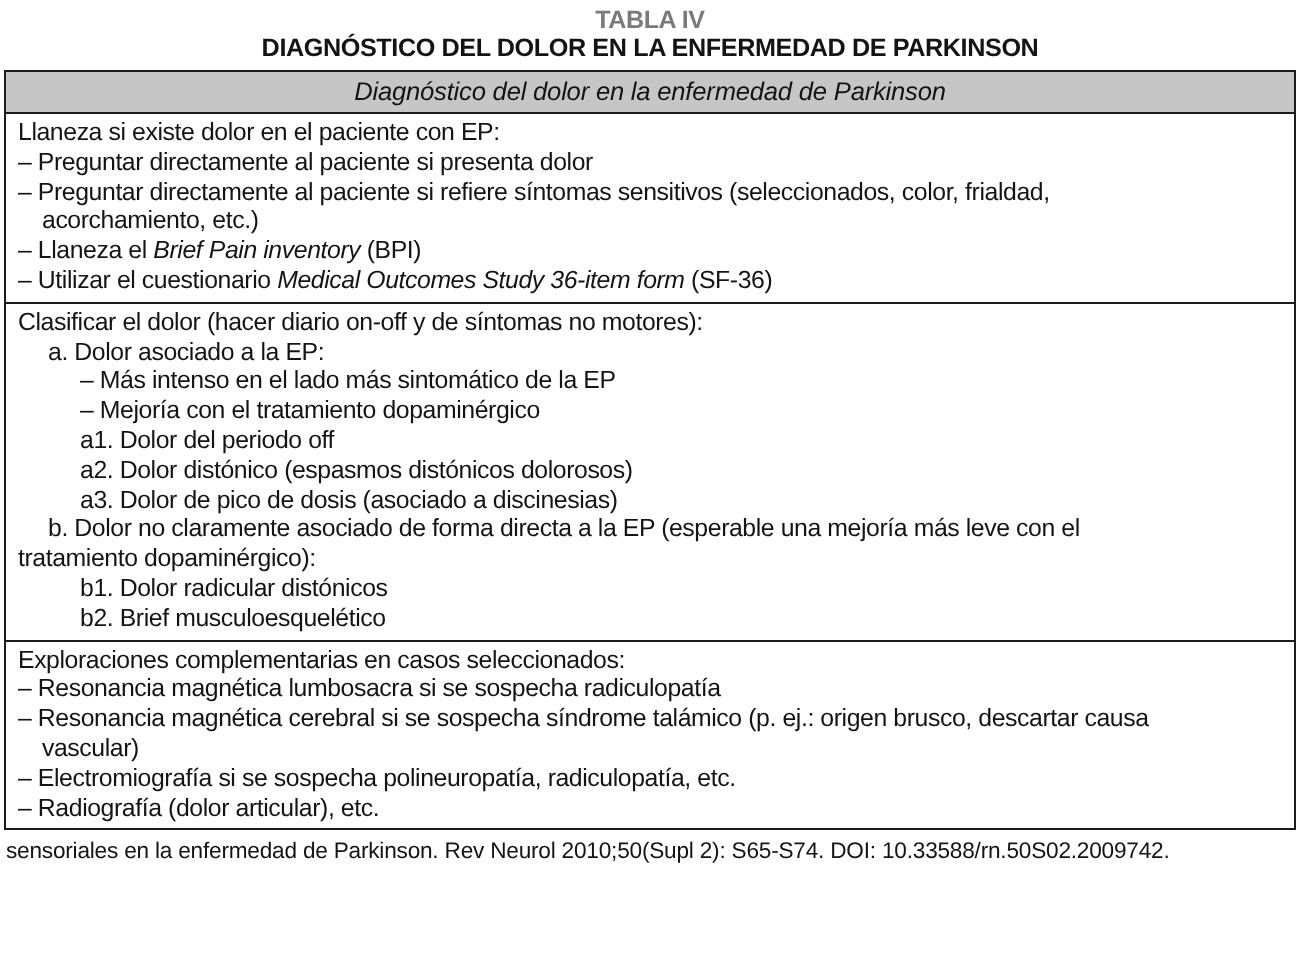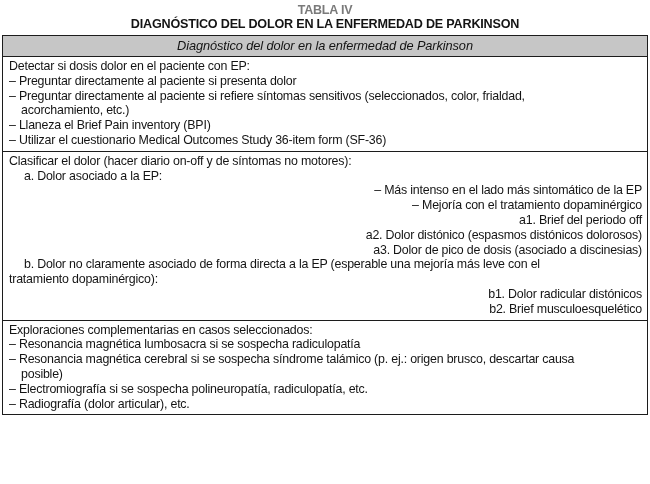--- a/index.html
+++ b/index.html
@@ -61,23 +61,23 @@
     overflow: hidden;
   }
   .line {
     font-size: 12.4px;
     line-height: 14.8px;
     letter-spacing: -0.2px;
     white-space: nowrap;
   }
   .ind-0 { padding-left: 0; }
   .ind-1 { padding-left: 15px; }
-  .ind-2 { padding-left: 31px; text-align: right; }
+  .ind-2 { padding-left: 31px; }
   .ind-w { padding-left: 12px; }
-  .it { }
+  .it { font-style: italic; }
   .footer {
     padding: 5px 4px 0 3px;
     font-size: 11.3px;
     line-height: 13px;
     letter-spacing: -0.1px;
     color: #141414;
   }
 </style>
 </head>
 <body>
@@ -89,52 +89,53 @@
   <div class="heading">DIAGNÓSTICO DEL DOLOR EN LA ENFERMEDAD DE PARKINSON</div>
 
   <table class="tbl">
     <tbody>
       <tr>
         <td class="hdr">Diagnóstico del dolor en la enfermedad de Parkinson</td>
       </tr>
 
     <tr>
           <td class="sec">
-            <div class="line ind-0"><span>Detectar si dosis dolor en el paciente con EP:</span></div>
+            <div class="line ind-0"><span>Llaneza si existe dolor en el paciente con EP:</span></div>
             <div class="line ind-0"><span>– Preguntar directamente al paciente si presenta dolor</span></div>
             <div class="line ind-0"><span>– Preguntar directamente al paciente si refiere síntomas sensitivos (seleccionados, color, frialdad,</span></div>
             <div class="line ind-w"><span>acorchamiento, etc.)</span></div>
             <div class="line ind-0"><span>– Llaneza el </span><span class="it">Brief Pain inventory</span><span> (BPI)</span></div>
             <div class="line ind-0"><span>– Utilizar el cuestionario </span><span class="it">Medical Outcomes Study 36-item form</span><span> (SF-36)</span></div>
           </td>
         </tr>
         <tr>
           <td class="sec">
             <div class="line ind-0"><span>Clasificar el dolor (hacer diario on-off y de síntomas no motores):</span></div>
             <div class="line ind-1"><span>a. Dolor asociado a la EP:</span></div>
             <div class="line ind-2"><span>– Más intenso en el lado más sintomático de la EP</span></div>
             <div class="line ind-2"><span>– Mejoría con el tratamiento dopaminérgico</span></div>
-            <div class="line ind-2"><span>a1. Brief del periodo off</span></div>
+            <div class="line ind-2"><span>a1. Dolor del periodo off</span></div>
             <div class="line ind-2"><span>a2. Dolor distónico (espasmos distónicos dolorosos)</span></div>
             <div class="line ind-2"><span>a3. Dolor de pico de dosis (asociado a discinesias)</span></div>
             <div class="line ind-1"><span>b. Dolor no claramente asociado de forma directa a la EP (esperable una mejoría más leve con el</span></div>
             <div class="line ind-0"><span>tratamiento dopaminérgico):</span></div>
             <div class="line ind-2"><span>b1. Dolor radicular distónicos</span></div>
             <div class="line ind-2"><span>b2. Brief musculoesquelético</span></div>
           </td>
         </tr>
         <tr>
           <td class="sec">
             <div class="line ind-0"><span>Exploraciones complementarias en casos seleccionados:</span></div>
             <div class="line ind-0"><span>– Resonancia magnética lumbosacra si se sospecha radiculopatía</span></div>
             <div class="line ind-0"><span>– Resonancia magnética cerebral si se sospecha síndrome talámico (p. ej.: origen brusco, descartar causa</span></div>
-            <div class="line ind-w"><span>posible)</span></div>
+            <div class="line ind-w"><span>vascular)</span></div>
             <div class="line ind-0"><span>– Electromiografía si se sospecha polineuropatía, radiculopatía, etc.</span></div>
             <div class="line ind-0"><span>– Radiografía (dolor articular), etc.</span></div>
           </td>
         </tr>
       </tbody>
   </table>
 
   <div class="footer">
+    <div class="footer-line">sensoriales en la enfermedad de Parkinson. Rev Neurol 2010;50(Supl 2): S65-S74. DOI: 10.33588/rn.50S02.2009742.</div>
   </div>
 
 </div>
 
 </body></html>

